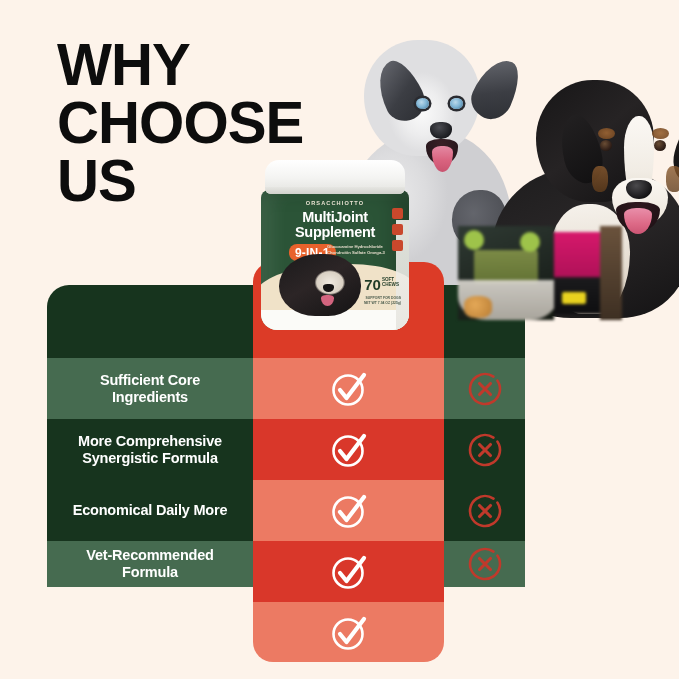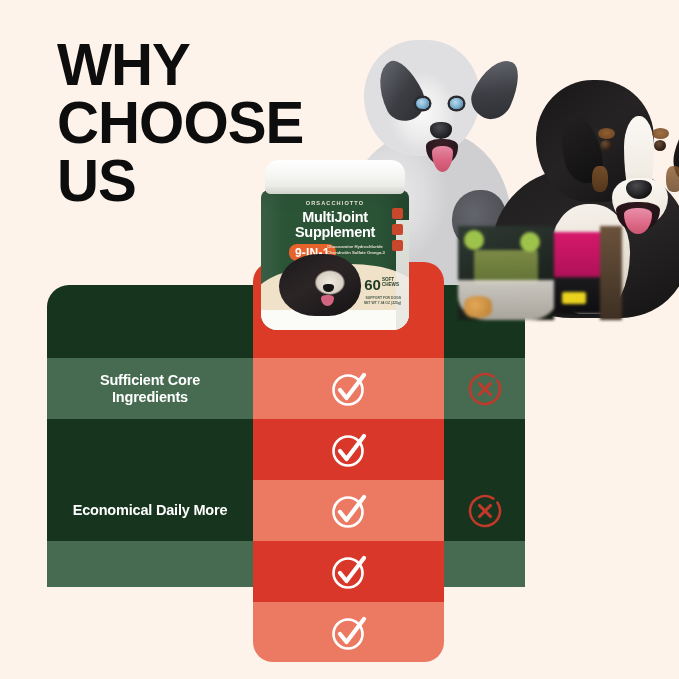--- a/index.html
+++ b/index.html
@@ -612,20 +612,22 @@
       <div class="cell-mark-ours"></div>
       <div class="cell-mark-theirs">
         <svg class="x-icon" width="40" height="40" viewBox="0 0 40 40">
           <circle cx="20" cy="20" r="15" fill="none" stroke="#c0392b" stroke-width="2.6" stroke-linecap="round" stroke-dasharray="88 12" transform="rotate(-34 20 20)"></circle>
           <path d="M14.5 14.5 L25.5 25.5 M25.5 14.5 L14.5 25.5" fill="none" stroke="#c0392b" stroke-width="3.1" stroke-linecap="round"></path>
         </svg>
       </div>
     </div>
 
     <div class="row dark">
+      <div class="cell-label" style="white-space: pre-line;">More Comprehensive
+Synergistic Formula</div>
       <div class="cell-mark-ours"></div>
       <div class="cell-mark-theirs">
         <svg class="x-icon" width="40" height="40" viewBox="0 0 40 40">
           <circle cx="20" cy="20" r="15" fill="none" stroke="#c0392b" stroke-width="2.6" stroke-linecap="round" stroke-dasharray="88 12" transform="rotate(-34 20 20)"></circle>
           <path d="M14.5 14.5 L25.5 25.5 M25.5 14.5 L14.5 25.5" fill="none" stroke="#c0392b" stroke-width="3.1" stroke-linecap="round"></path>
         </svg>
       </div>
     </div>
 
 
@@ -634,20 +636,22 @@
       <div class="cell-mark-ours"></div>
       <div class="cell-mark-theirs">
         <svg class="x-icon" width="40" height="40" viewBox="0 0 40 40">
           <circle cx="20" cy="20" r="15" fill="none" stroke="#c0392b" stroke-width="2.6" stroke-linecap="round" stroke-dasharray="88 12" transform="rotate(-34 20 20)"></circle>
           <path d="M14.5 14.5 L25.5 25.5 M25.5 14.5 L14.5 25.5" fill="none" stroke="#c0392b" stroke-width="3.1" stroke-linecap="round"></path>
         </svg>
       </div>
     </div>
 
     <div class="row light">
+      <div class="cell-label" style="white-space: pre-line;">Vet-Recommended
+Formula</div>
       <div class="cell-mark-ours"></div>
       <div class="cell-mark-theirs">
         <svg class="x-icon" width="40" height="40" viewBox="0 0 40 40">
           <circle cx="20" cy="20" r="15" fill="none" stroke="#c0392b" stroke-width="2.6" stroke-linecap="round" stroke-dasharray="88 12" transform="rotate(-34 20 20)"></circle>
           <path d="M14.5 14.5 L25.5 25.5 M25.5 14.5 L14.5 25.5" fill="none" stroke="#c0392b" stroke-width="3.1" stroke-linecap="round"></path>
         </svg>
       </div>
     </div>
   </div>
 
@@ -717,21 +721,21 @@
       <div class="jar-sub" style="white-space: pre-line;">Glucosamine Hydrochloride
 Chondroitin Sulfate Omega-3</div>
       <div class="jar-chips">
         <div class="jar-chip"></div>
         <div class="jar-chip"></div>
         <div class="jar-chip"></div>
       </div>
       <div class="jar-dog"></div>
       <div class="jar-dog-nose"></div>
       <div class="jar-dog-tongue"></div>
-      <div class="jar-count"><span>60</span><small style="white-space: pre-line;">SOFT
+      <div class="jar-count"><span>70</span><small style="white-space: pre-line;">SOFT
 CHEWS</small></div>
       <div class="jar-fine" style="white-space: pre-line;">SUPPORT FOR DOGS
 NET WT 7.94 OZ (225g)</div>
     </div>
     <div class="jar-lid"></div>
   </div>
 
   <div class="bottom-strip"></div>
 </div>
 

